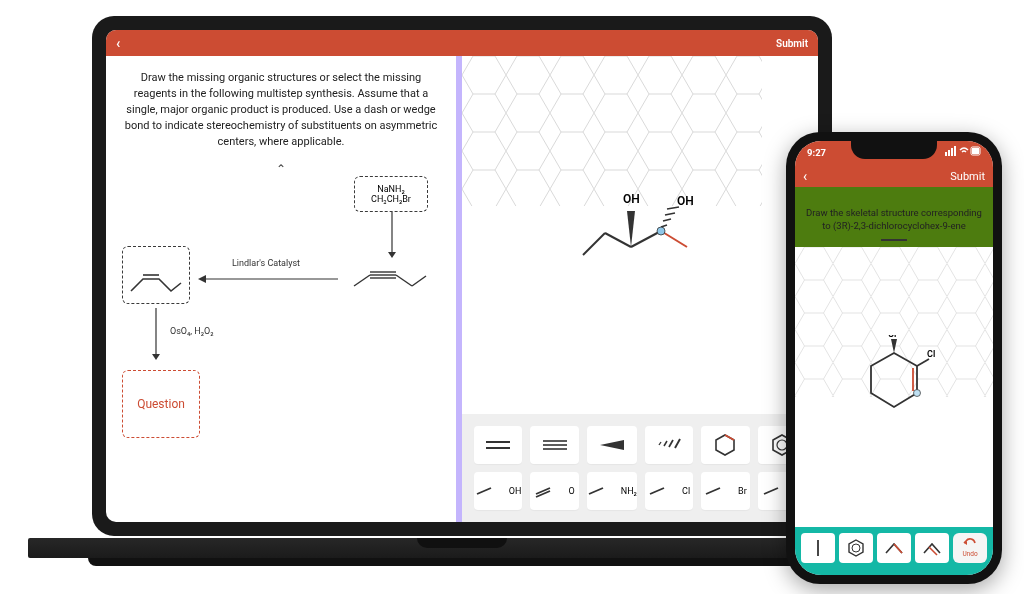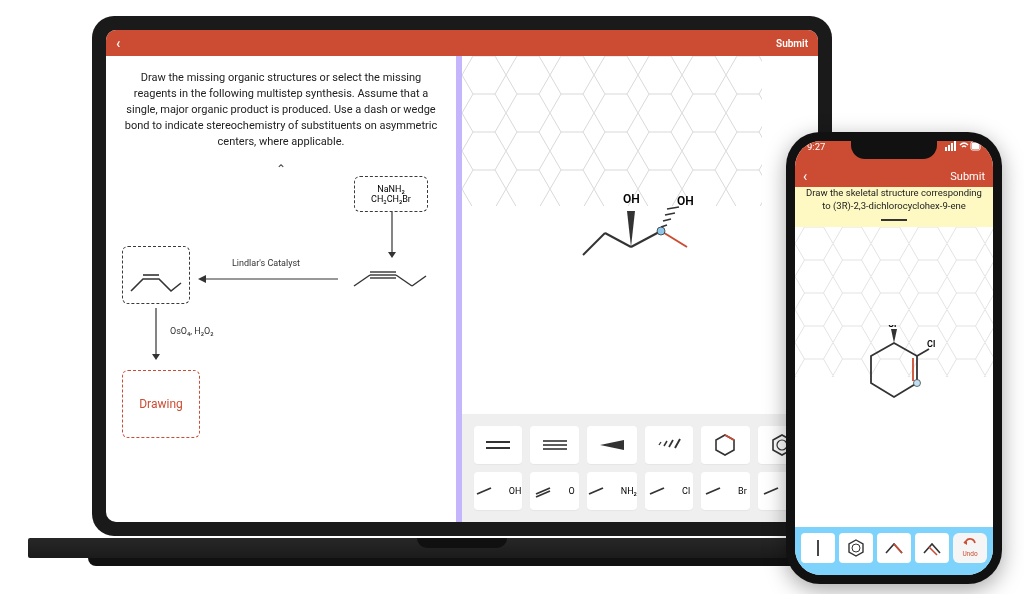--- a/index.html
+++ b/index.html
@@ -29,25 +29,25 @@
   .hexbg{position:absolute;inset:0}
   .mol{position:absolute;left:50%;top:44%;transform:translate(-50%,-50%)}
   .atom-lbl{font-size:12px;font-weight:600;color:#333}
   .toolbox{background:#efefef;padding:12px;display:grid;grid-template-columns:repeat(6,1fr);gap:8px}
   .tool{height:38px;background:#fff;border-radius:4px;display:flex;align-items:center;justify-content:center;font-size:9px;box-shadow:0 1px 1px rgba(0,0,0,.04)}
   
   .phone{position:absolute;right:22px;top:132px;width:216px;height:452px;border-radius:34px;background:#111;padding:9px;box-sizing:border-box;box-shadow:0 6px 22px rgba(0,0,0,.35)}
   .phone-screen{width:100%;height:100%;border-radius:26px;overflow:hidden;background:#fff;display:flex;flex-direction:column;position:relative}
   .notch{position:absolute;left:50%;top:0;transform:translateX(-50%);width:86px;height:18px;background:#111;border-radius:0 0 14px 14px;z-index:3}
   .p-hdr{height:46px;background:#cc4c33;color:#fff;font-size:11px;display:flex;align-items:flex-end;justify-content:space-between;padding:0 8px 4px 8px;box-sizing:border-box}
-  .p-status{position:absolute;top:0;left:0;right:0;height:22px;display:flex;justify-content:space-between;padding:0 12px;font-size:9.5px;font-weight:400;color:#fff;z-index:2}
-  .p-prompt{background:#fef9c3;padding:0 10px 6px 10px;font-size:9.5px;text-align:center;line-height:1.35;color:#222}
+  .p-status{position:absolute;top:0;left:0;right:0;height:22px;display:flex;justify-content:space-between;align-items:center;padding:0 12px;font-size:9.5px;font-weight:700;color:#fff;z-index:2}
+  .p-prompt{background:#4d7c0f;padding:20px 10px 6px 10px;font-size:9.5px;text-align:center;line-height:1.35;color:#222}
   .sep{width:26px;height:2px;background:#333;margin:6px auto 0}
   .p-canvas{flex:1;position:relative;overflow:hidden}
-  .p-tools{background:#7dd3fc;padding:6px 6px 8px 6px}
+  .p-tools{background:#14b8a6;padding:6px 6px 8px 6px}
   .p-row{display:grid;grid-template-columns:repeat(5,1fr);gap:4px;margin-bottom:4px}
   .p-tool{height:30px;background:#fff;border-radius:4px;display:flex;align-items:center;justify-content:center}
   .p-side{font-size:6.5px;display:flex;flex-direction:column;align-items:center;color:#8a8a8a;gap:2px;background:#f5f5f5;border-radius:6px}
   .p-side.undo{color:#cc4c33}
   .p-side.done{color:#2aae4a}
 </style>
 </head>
 <body>
 
 <div class="laptop">
@@ -98,21 +98,21 @@
               </svg>
             </div>
 
             <svg style="position:absolute;left:28px;top:150px" width="12" height="52">
                 <line x1="6" y1="0" x2="6" y2="46" stroke="#333" stroke-width="1.2"></line>
                 <polygon points="6,52 2,46 10,46" fill="#333"></polygon>
               </svg>
             <div class="lbl" style="left:48px;top:168px">OsO₄, H₂O₂</div>
 
             <div class="draw-box" style="left:0;top:212px;width:76px;height:66px">
-              <span>Drawing</span>
+              <span>Question</span>
             </div>
           </div>
         </div>
         <div class="rightpane">
           <div class="canvas">
             <svg class="hexbg">
               <defs>
                   <pattern id="hex1" width="44" height="38" patternUnits="userSpaceOnUse">
                     <path d="M11 0 L33 0 L44 19 L33 38 L11 38 L0 19 Z" fill="none" stroke="#d5d5d5" stroke-width="0.9"></path>
                   </pattern>

